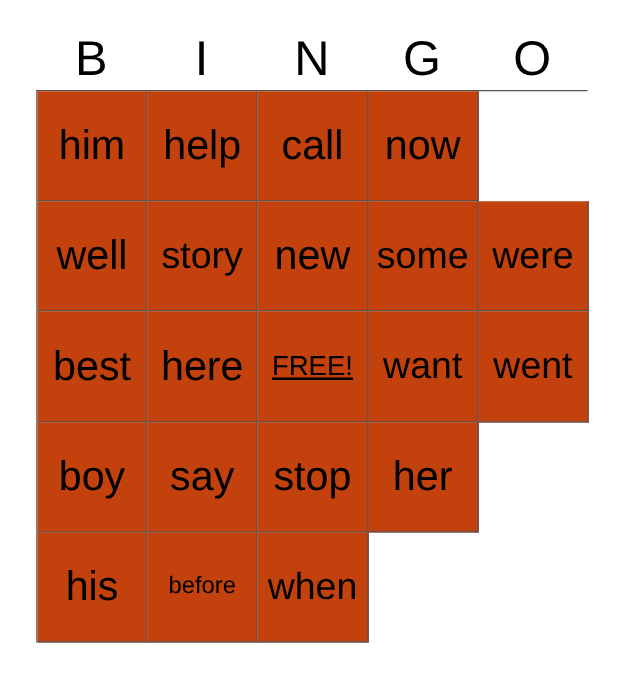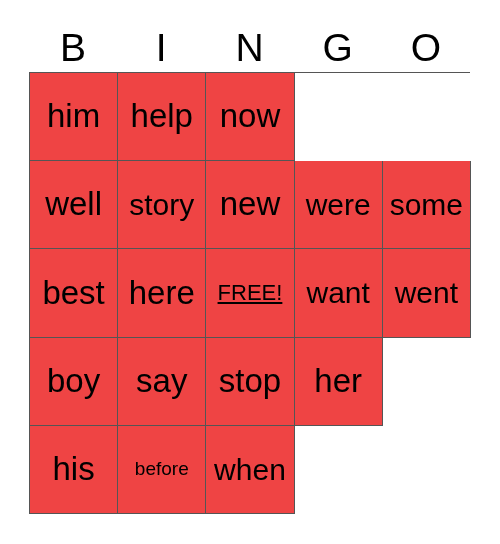--- a/index.html
+++ b/index.html
@@ -54,21 +54,21 @@
   .cell {
     flex: 0 0 88.2px;
     width: 88.2px;
     height: 88.2px;
     border-right: 1px solid #555555;
     border-bottom: 1px solid #555555;
     display: flex;
     align-items: center;
     justify-content: center;
     overflow: hidden;
-    background: #ef4444;
+    background: #c2410c;
   }
   .cell-text {
     font-size: 33px;
     line-height: 1.05;
     color: #000000;
     white-space: nowrap;
     text-align: center;
     display: block;
     transform-origin: center center;
   }
@@ -92,39 +92,42 @@
   <div id="grid">
 
     <div class="grid-row">
       <div class="cell">
           <span class="cell-text">him</span>
         </div>
       <div class="cell">
           <span class="cell-text">help</span>
         </div>
       <div class="cell">
+          <span class="cell-text">call</span>
+        </div>
+      <div class="cell">
           <span class="cell-text">now</span>
         </div>
     </div>
 
     <div class="grid-row">
       <div class="cell">
           <span class="cell-text">well</span>
         </div>
       <div class="cell snug">
           <span class="cell-text">story</span>
         </div>
       <div class="cell">
           <span class="cell-text">new</span>
         </div>
       <div class="cell snug">
-          <span class="cell-text">were</span>
+          <span class="cell-text">some</span>
         </div>
       <div class="cell snug">
-          <span class="cell-text">some</span>
+          <span class="cell-text">were</span>
         </div>
     </div>
 
     <div class="grid-row">
       <div class="cell">
           <span class="cell-text">best</span>
         </div>
       <div class="cell">
           <span class="cell-text">here</span>
         </div>

